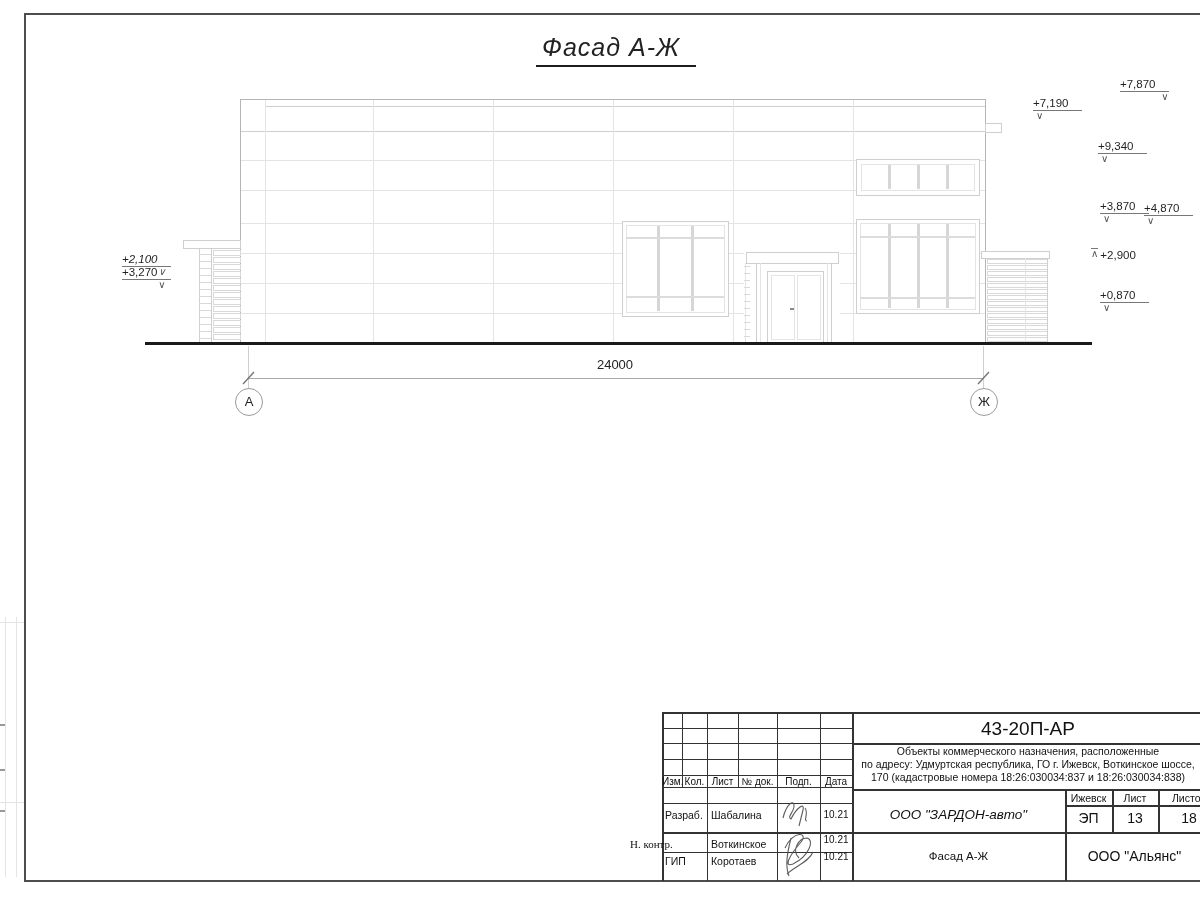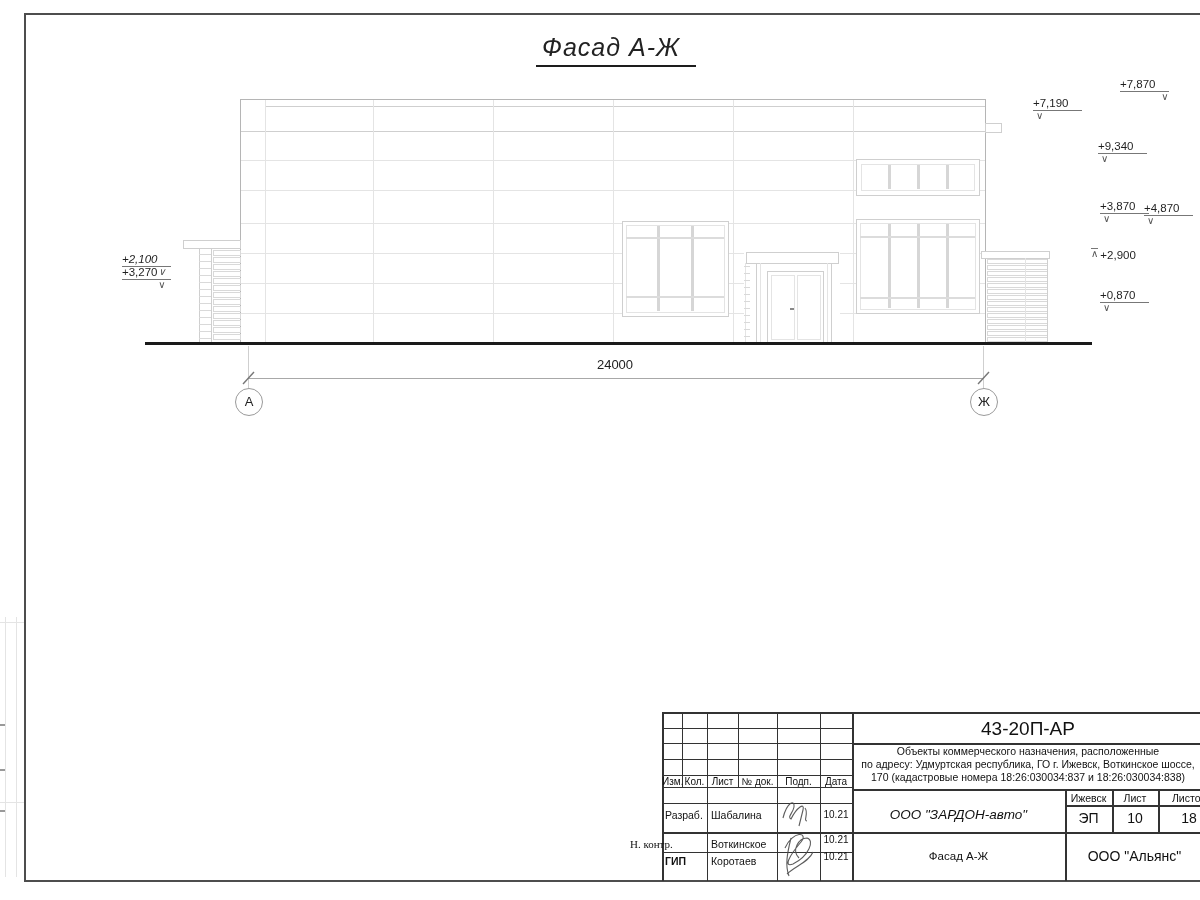--- a/index.html
+++ b/index.html
@@ -290,21 +290,21 @@
     <div class="tb c" style="left:820px;top:776px;width:32px;font-size:10px;">Дата</div>
 
     <div class="tb" style="left:665px;top:809px;width:42px;font-size:10.5px;">Разраб.</div>
     <div class="tb" style="left:711px;top:809px;width:66px;font-size:10.5px;">Шабалина</div>
     <div class="tb c" style="left:820px;top:809px;width:32px;font-size:10px;">10.21</div>
 
     <div class="tb" style="left:630px;top:838px;width:44px;font-size:11px;font-family:Liberation Serif, serif;">Н. контр.</div>
     <div class="tb" style="left:711px;top:838px;width:66px;font-size:10.5px;">Воткинское</div>
     <div class="tb c" style="left:820px;top:834px;width:32px;font-size:10px;">10.21</div>
 
-    <div class="tb" style="left:665px;top:855px;width:44px;font-size:10.5px;font-weight:bold;">ГИП</div>
+    <div class="tb" style="left:665px;top:855px;width:44px;font-size:10.5px;">ГИП</div>
     <div class="tb" style="left:711px;top:855px;width:66px;font-size:10.5px;">Коротаев</div>
     <div class="tb c" style="left:820px;top:851px;width:32px;font-size:10px;">10.21</div>
 
     <svg style="left:778px;top:792px;" width="42" height="88" viewBox="0 0 42 88">
       <path class="sig" d="M5,26 C9,10 17,7 16,15 C15,21 9,25 13,27 C19,15 27,10 25,18 L21,34 M27,16 C31,21 25,29 29,29"></path>
       <path class="sig" d="M7,56 C15,38 31,40 23,50 C11,64 5,76 15,72 C31,64 37,48 29,46 C21,46 13,58 21,66 M9,82 C17,74 31,70 35,60 M13,46 C9,62 7,74 11,84"></path>
     </svg>
 
     <div class="tb c" style="left:852px;top:716px;width:352px;height:26px;line-height:26px;font-size:19px;">43-20П-АР</div>
     <div class="tb c" style="left:852px;top:745px;width:352px;font-size:10.5px;line-height:13px;">
@@ -313,19 +313,19 @@
       <div>170 (кадастровые номера 18:26:030034:837 и 18:26:030034:838)</div>
     </div>
 
     <div class="tb c italic" style="left:852px;top:800px;width:213px;height:30px;line-height:30px;font-size:13.5px;">ООО "ЗАРДОН-авто"</div>
     <div class="tb c" style="left:852px;top:833px;width:213px;height:47px;line-height:47px;font-size:11.5px;">Фасад А-Ж</div>
 
     <div class="tb c" style="left:1065px;top:791px;width:47px;height:14px;line-height:14px;font-size:10.5px;">Ижевск</div>
     <div class="tb c" style="left:1112px;top:791px;width:46px;height:14px;line-height:14px;font-size:10.5px;">Лист</div>
     <div class="tb c" style="left:1158px;top:791px;width:62px;height:14px;line-height:14px;font-size:10.5px;">Листов</div>
     <div class="tb c" style="left:1065px;top:806px;width:47px;height:25px;line-height:25px;font-size:14px;">ЭП</div>
-    <div class="tb c" style="left:1112px;top:806px;width:46px;height:25px;line-height:25px;font-size:14px;">10</div>
+    <div class="tb c" style="left:1112px;top:806px;width:46px;height:25px;line-height:25px;font-size:14px;">13</div>
     <div class="tb c" style="left:1158px;top:806px;width:62px;height:25px;line-height:25px;font-size:14px;">18</div>
 
     <div class="tb c" style="left:1065px;top:833px;width:139px;height:47px;line-height:47px;font-size:14px;">ООО "Альянс"</div>
   </div>
 
 </div>
 
 </body></html>

